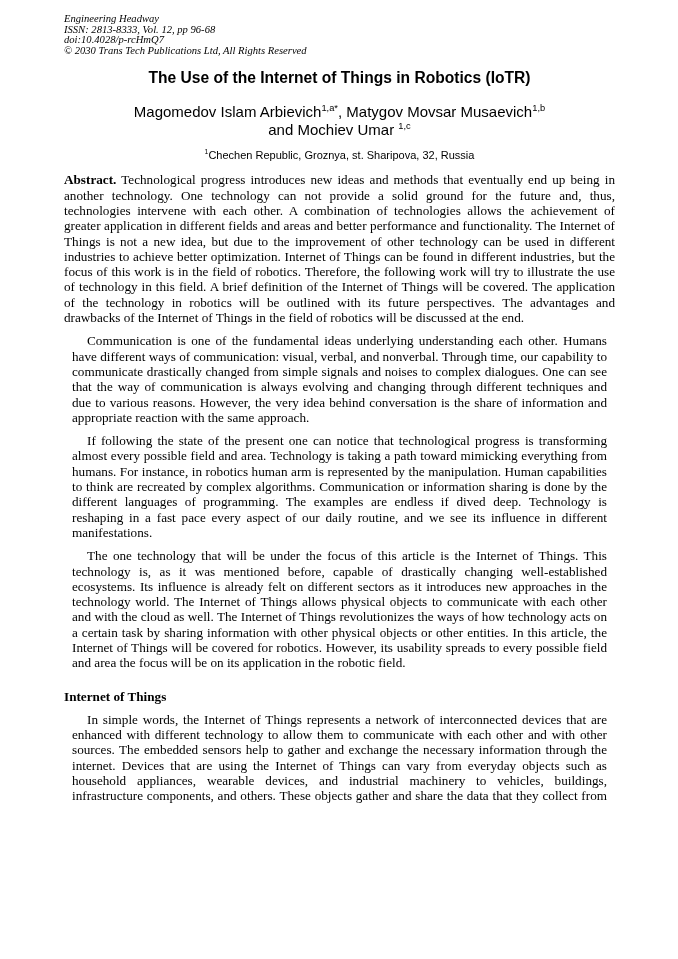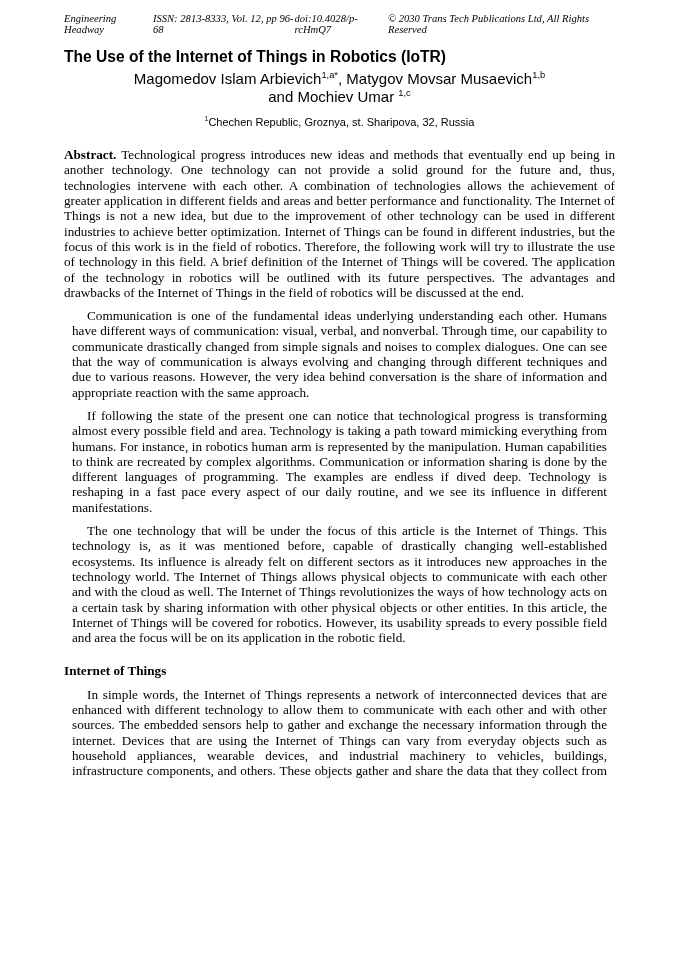--- a/index.html
+++ b/index.html
@@ -23,37 +23,37 @@
     .header {
       display: flex;
       justify-content: space-between;
       font-family: "Liberation Serif", serif;
       font-style: italic;
       font-size: 10.6px;
       line-height: 10.6px;
     }
     .header .left, .header .right {
       display: flex;
-      flex-direction: row;
+      flex-direction: column;
     }
     .header .right { text-align: right; }
     .title {
       font-family: "Liberation Sans", sans-serif;
       font-weight: bold;
       font-size: 15.6px;
-      text-align: left;
+      text-align: center;
       margin-top: 13px;
       line-height: 18px;
     }
     .authors {
       font-family: "Liberation Sans", sans-serif;
       font-size: 15px;
       text-align: center;
       line-height: 18px;
-      margin-top: 4px;
+      margin-top: 16px;
     }
     .authors sup, .affil sup, .emails sup {
       font-size: 0.62em;
       vertical-align: super;
       line-height: 0;
     }
     .affil {
       font-family: "Liberation Sans", sans-serif;
       font-size: 11px;
       text-align: center;
@@ -73,21 +73,21 @@
       margin-top: 15px;
       line-height: 14px;
     }
     .keywords b { font-weight: bold; }
     .body-text {
       font-family: "Liberation Serif", serif;
       font-size: 13.2px;
       line-height: 15.3px;
       text-align: justify;
     }
-    .abstract { margin-top: 18px; }
+    .abstract { margin-top: 10px; }
     .section-heading {
       font-family: "Liberation Serif", serif;
       font-weight: bold;
       font-size: 13.2px;
       line-height: 15.3px;
       margin-top: 18px;
       margin-bottom: 6px;
     }
     .para {
       text-indent: 15px;

